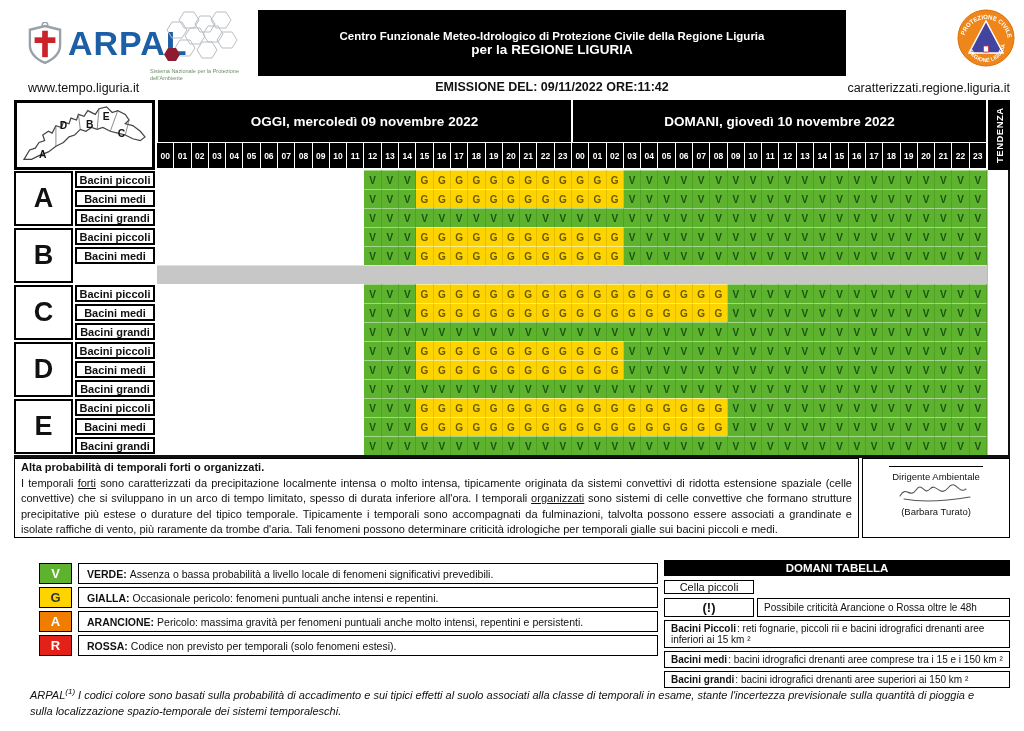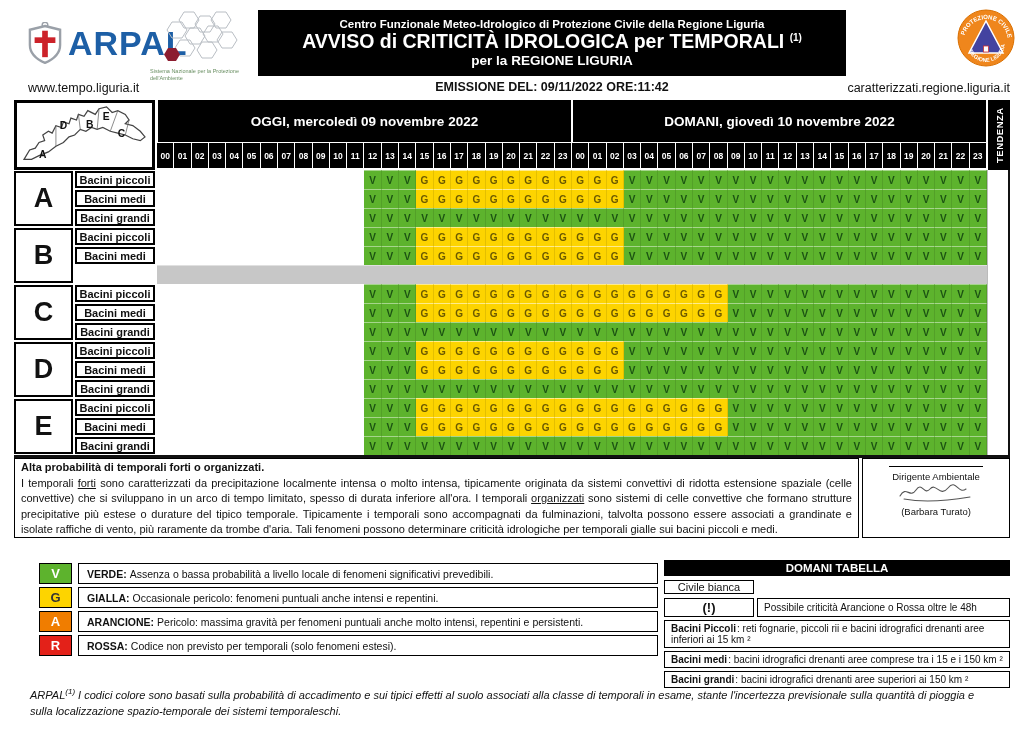--- a/index.html
+++ b/index.html
@@ -127,21 +127,20 @@
         <path d="M30 30 l10 0 5 8 -5 8 -10 0 -5 -8 Z"></path>
         <path d="M52 32 l10 0 5 8 -5 8 -10 0 -5 -8 Z"></path>
       </g>
       <path d="M18 38 l8 0 4 6.5 -4 6.5 -8 0 -4 -6.5 Z" fill="#8c1d30"></path>
     </svg>
     <div class="snpa-caption">Sistema Nazionale per la Protezione dell'Ambiente</div>
   </div>
 
   <div class="title-box">
     <div class="title-l1">Centro Funzionale Meteo-Idrologico di Protezione Civile della Regione Liguria</div>
-    <div class="title-l2"><span>AVVISO di CRITICITÀ IDROLOGICA per TEMPORALI</span> <sup>(1)</sup></div>
     <div class="title-l3">per la REGIONE LIGURIA</div>
   </div>
 
   <div class="pc-logo">
     <svg width="60" height="60" viewBox="0 0 60 60">
       <circle cx="30" cy="30" r="28" fill="#ef861c" stroke="#d96f00" stroke-width="1"></circle>
       <defs>
         <path id="arcTop" d="M8,33 A22,22 0 0 1 52,33"></path>
         <path id="arcBot" d="M11,35 A19,19 0 0 0 49,35"></path>
       </defs>
@@ -998,21 +997,21 @@
           <div class="liv-letter" style="background: rgb(227, 33, 25); color: rgb(255, 255, 255);">R</div>
           <div class="liv-desc"><b>ROSSA:</b> Codice non previsto per temporali (solo fenomeni estesi).</div>
         </div>
       </div>
   </div>
 
   <div class="leg">
     <div class="leg-header">DOMANI TABELLA</div>
     <div>
         <div class="leg-row2">
-          <div class="leg-key">Civile bianca</div>
+          <div class="leg-key">Cella piccoli</div>
         </div>
         <div class="leg-row2">
           <div class="leg-key big">(!)</div>
           <div class="leg-text">Possibile criticità Arancione o Rossa oltre le 48h</div>
         </div>
       </div>
     <div>
         <div class="leg-row1"><b>Bacini Piccoli</b>: reti fognarie, piccoli rii e bacini idrografici drenanti aree inferiori ai 15 km ²</div>
         <div class="leg-row1"><b>Bacini medi</b>: bacini idrografici drenanti aree comprese tra i 15 e i 150 km ²</div>
         <div class="leg-row1"><b>Bacini grandi</b>: bacini idrografici drenanti aree superiori ai 150 km ²</div>

